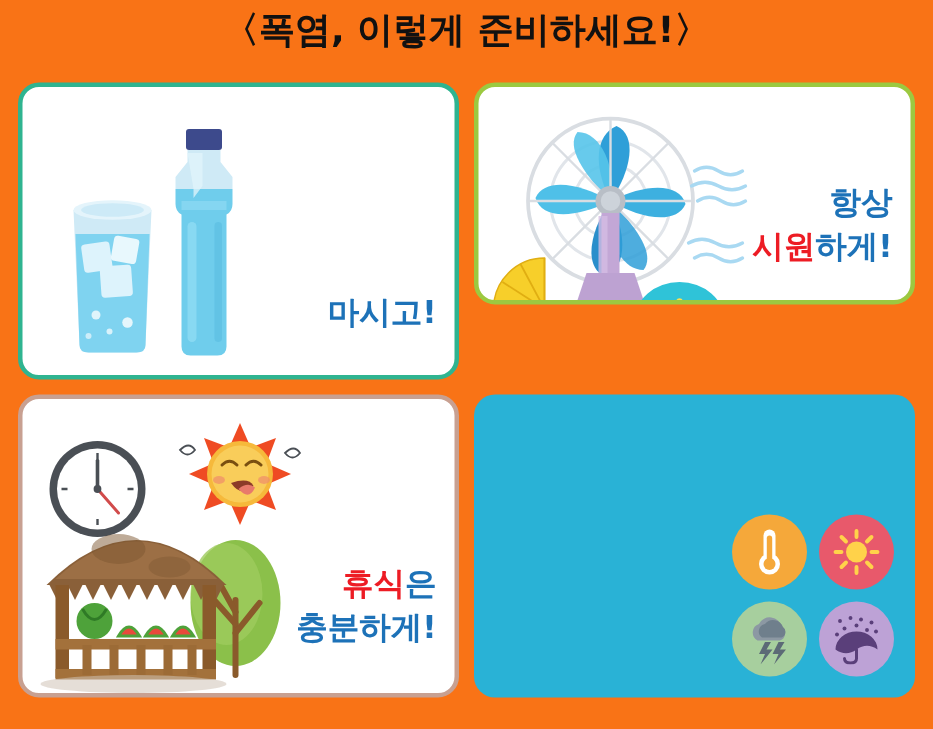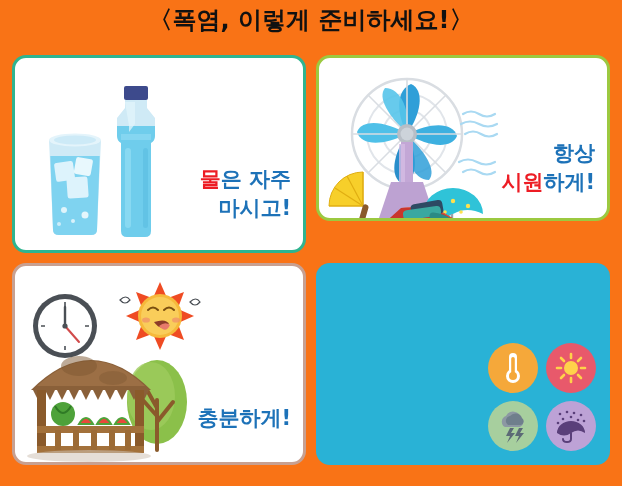--- a/index.html
+++ b/index.html
@@ -30,21 +30,21 @@
 
   
   .panel {
     position: absolute;
     background: #ffffff;
     border-radius: 14px;
     overflow: hidden;
   }
   #panel-water   { left: 12px;  top: 55px;  width: 294px; height: 198px;
                    border: 3px solid #2fb490; }
-  #panel-cool    { left: 316px; top: 55px;  width: 294px; height: 166px;
+  #panel-cool    { left: 316px; top: 55px;  width: 294px; height: 148px;
                    border: 3px solid #9cc940; }
   #panel-rest    { left: 12px;  top: 263px; width: 294px; height: 202px;
                    border: 3px solid #c8a091; }
   #panel-weather { left: 316px; top: 263px; width: 294px; height: 202px;
                    border: none; background: #29b2d6; }
 
   
   .caption {
     position: absolute;
     right: 12px;
@@ -129,23 +129,20 @@
       <rect x="95" y="8" width="24" height="14" rx="2" fill="#3d4a8c"></rect>
       <path d="M96 22 h22 v8 l8 10 v8 h-38 v-8 l8 -10 z" fill="#cfeaf6"></path>
       <path d="M88 48 h38 v10 q0 5 -4 7 v88 q0 6 -6 6 h-18 q-6 0 -6 -6 v-88 q-4 -2 -4 -7 z" fill="#6fcdec"></path>
       <path d="M92 56 h30 v6 h-30 z" fill="#8bd8f2" opacity=".8"></path>
       <rect x="96" y="70" width="6" height="80" rx="3" fill="#8ddaf3" opacity=".85"></rect>
       <rect x="114" y="70" width="5" height="80" rx="2.5" fill="#5cbfe2" opacity=".7"></rect>
       <path d="M96 24 h10 v22 l-6 8 v-6 z" fill="#e2f4fb" opacity=".75"></path>
     </svg>
 
     <div class="caption" id="cap-water">
-      <span class="caption-line">
-        <span class="c-red">물</span><span class="c-blue">은 자주</span>
-      </span>
       <span class="caption-line">
         <span class="c-blue">마시고!</span>
       </span>
     </div>
   </div>
 
   <div class="panel" id="panel-cool">
 
     <svg class="art" id="art-cool" viewBox="0 0 180 180">
 
@@ -312,20 +309,23 @@
         <path d="M58 150 q7 -12 14 0 z" fill="none" stroke="#4ea23a" stroke-width="2"></path>
         <path d="M76 150 q7 -12 14 0 z" fill="#e8493b"></path>
         <path d="M76 150 q7 -12 14 0 z" fill="none" stroke="#4ea23a" stroke-width="2"></path>
         <path d="M94 150 q7 -12 14 0 z" fill="#e8493b"></path>
         <path d="M94 150 q7 -12 14 0 z" fill="none" stroke="#4ea23a" stroke-width="2"></path>
       </g>
       <ellipse cx="68" cy="182" rx="62" ry="6" fill="#cfc3b6" opacity=".55"></ellipse>
     </svg>
 
     <div class="caption" id="cap-rest">
+      <span class="caption-line">
+        <span class="c-red">휴식</span><span class="c-blue">은</span>
+      </span>
       <span class="caption-line">
         <span class="c-blue">충분하게!</span>
       </span>
     </div>
   </div>
 
   <div class="panel" id="panel-weather">
 
     <div id="cap-weather">
     </div>

